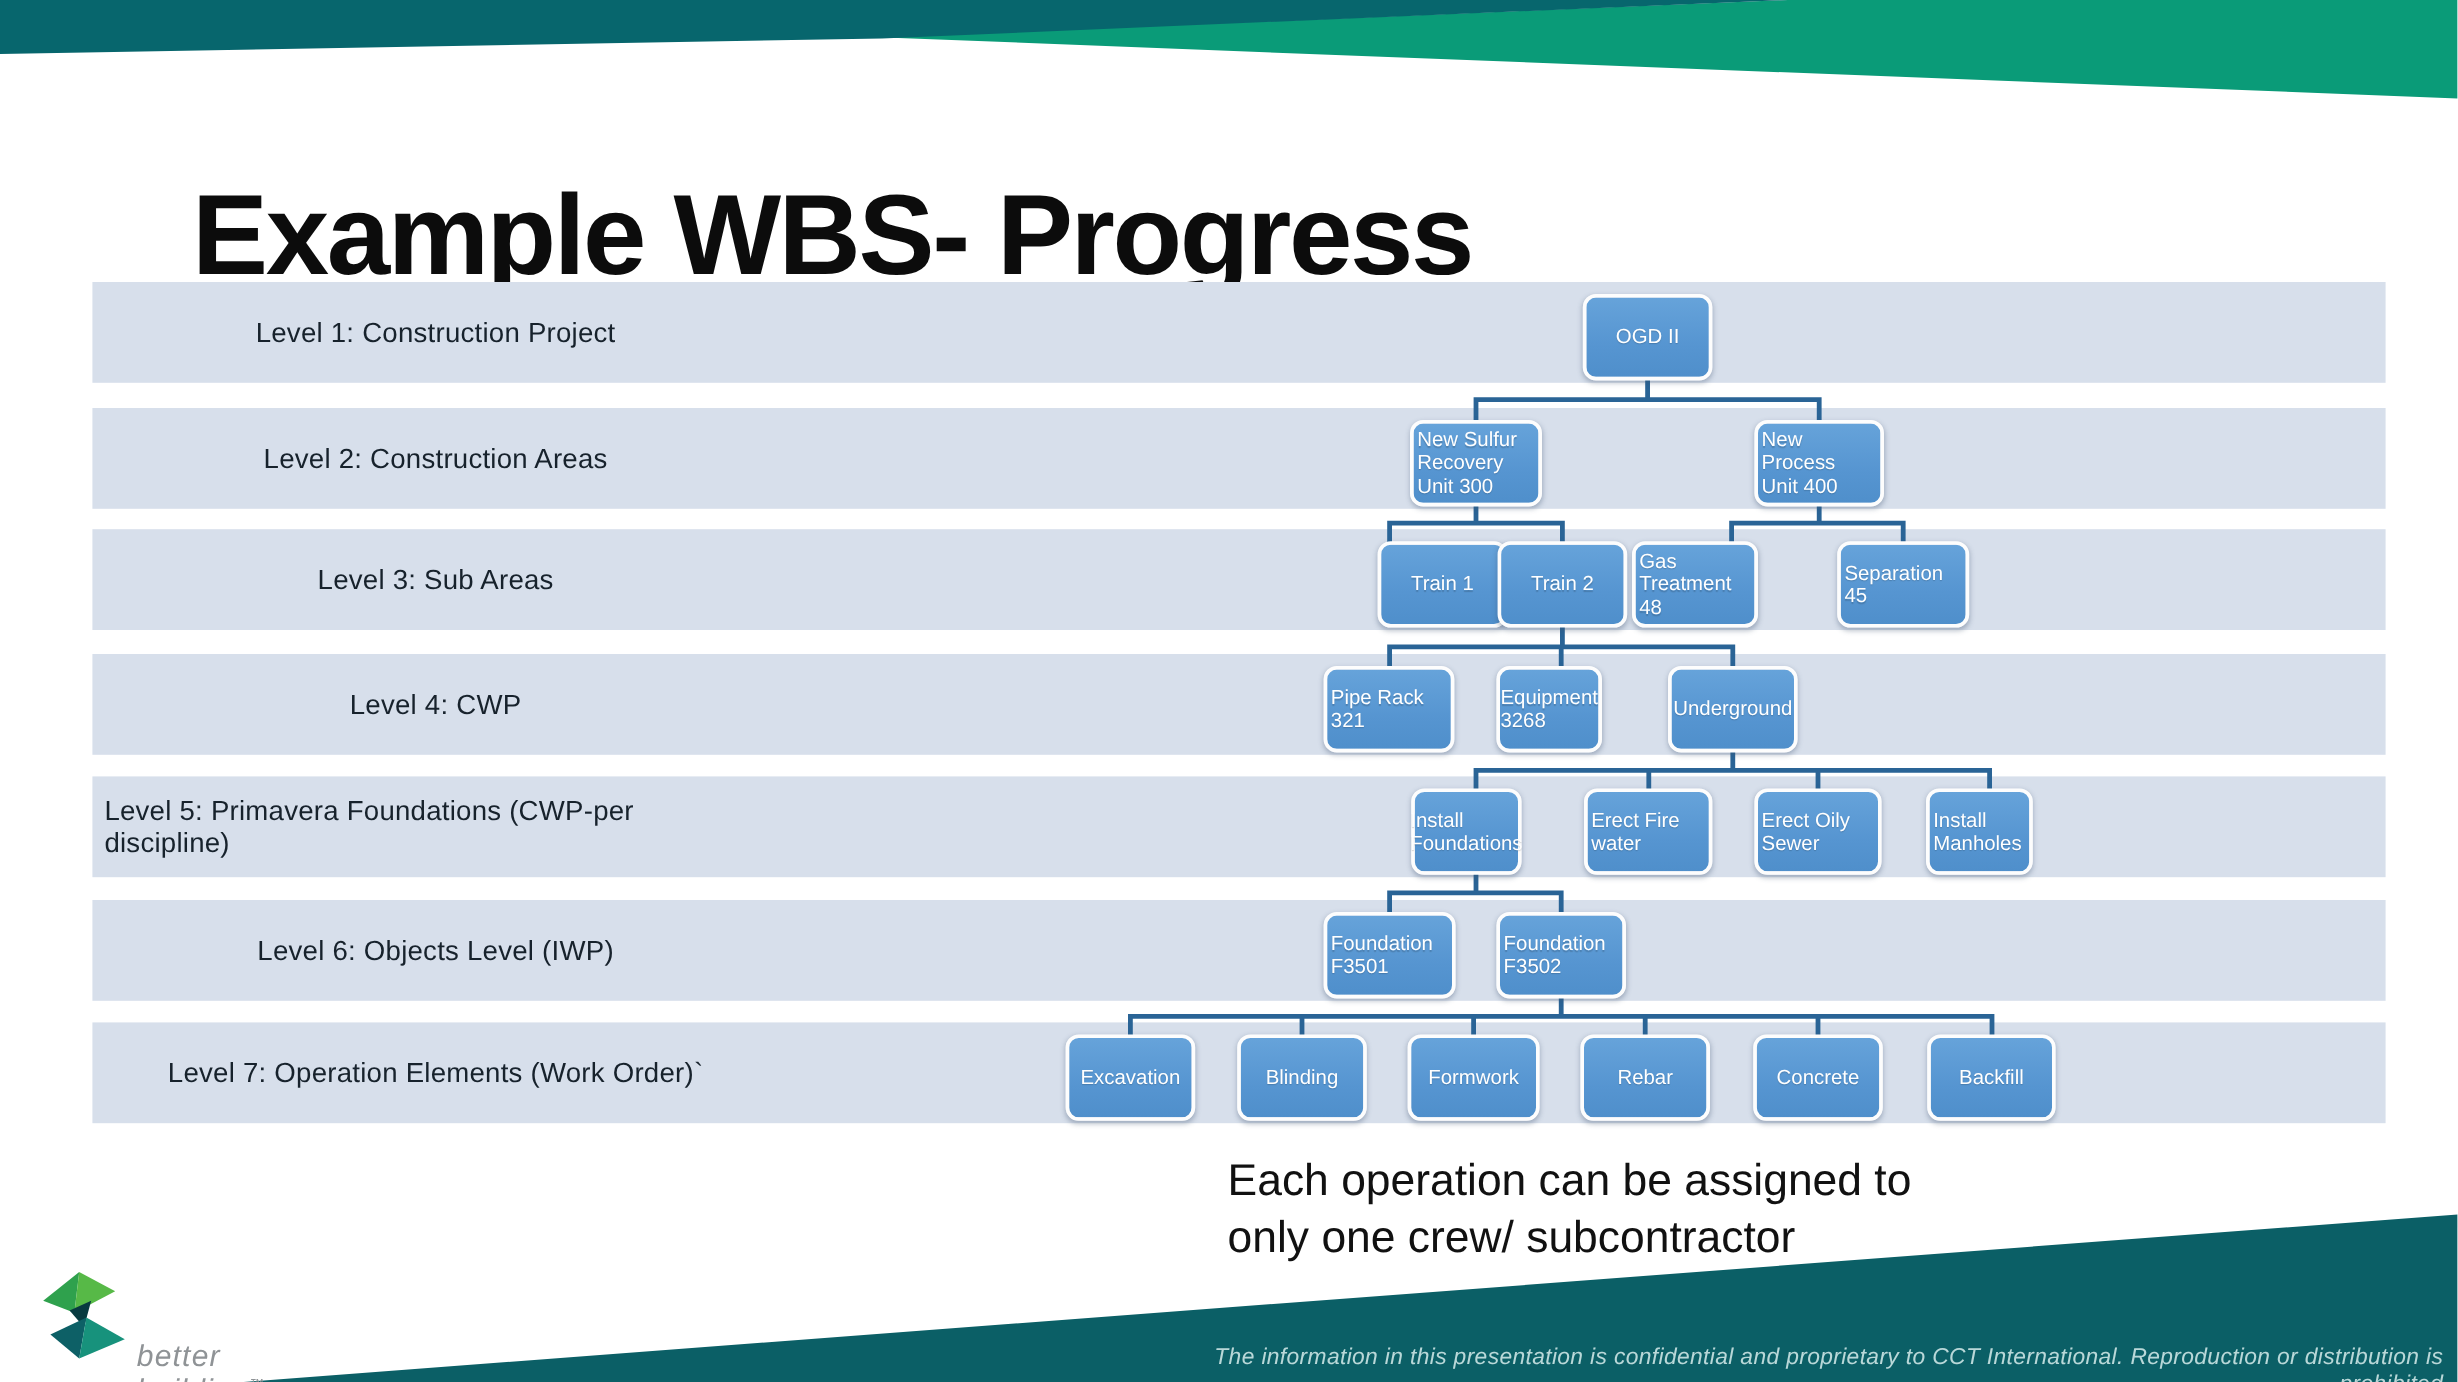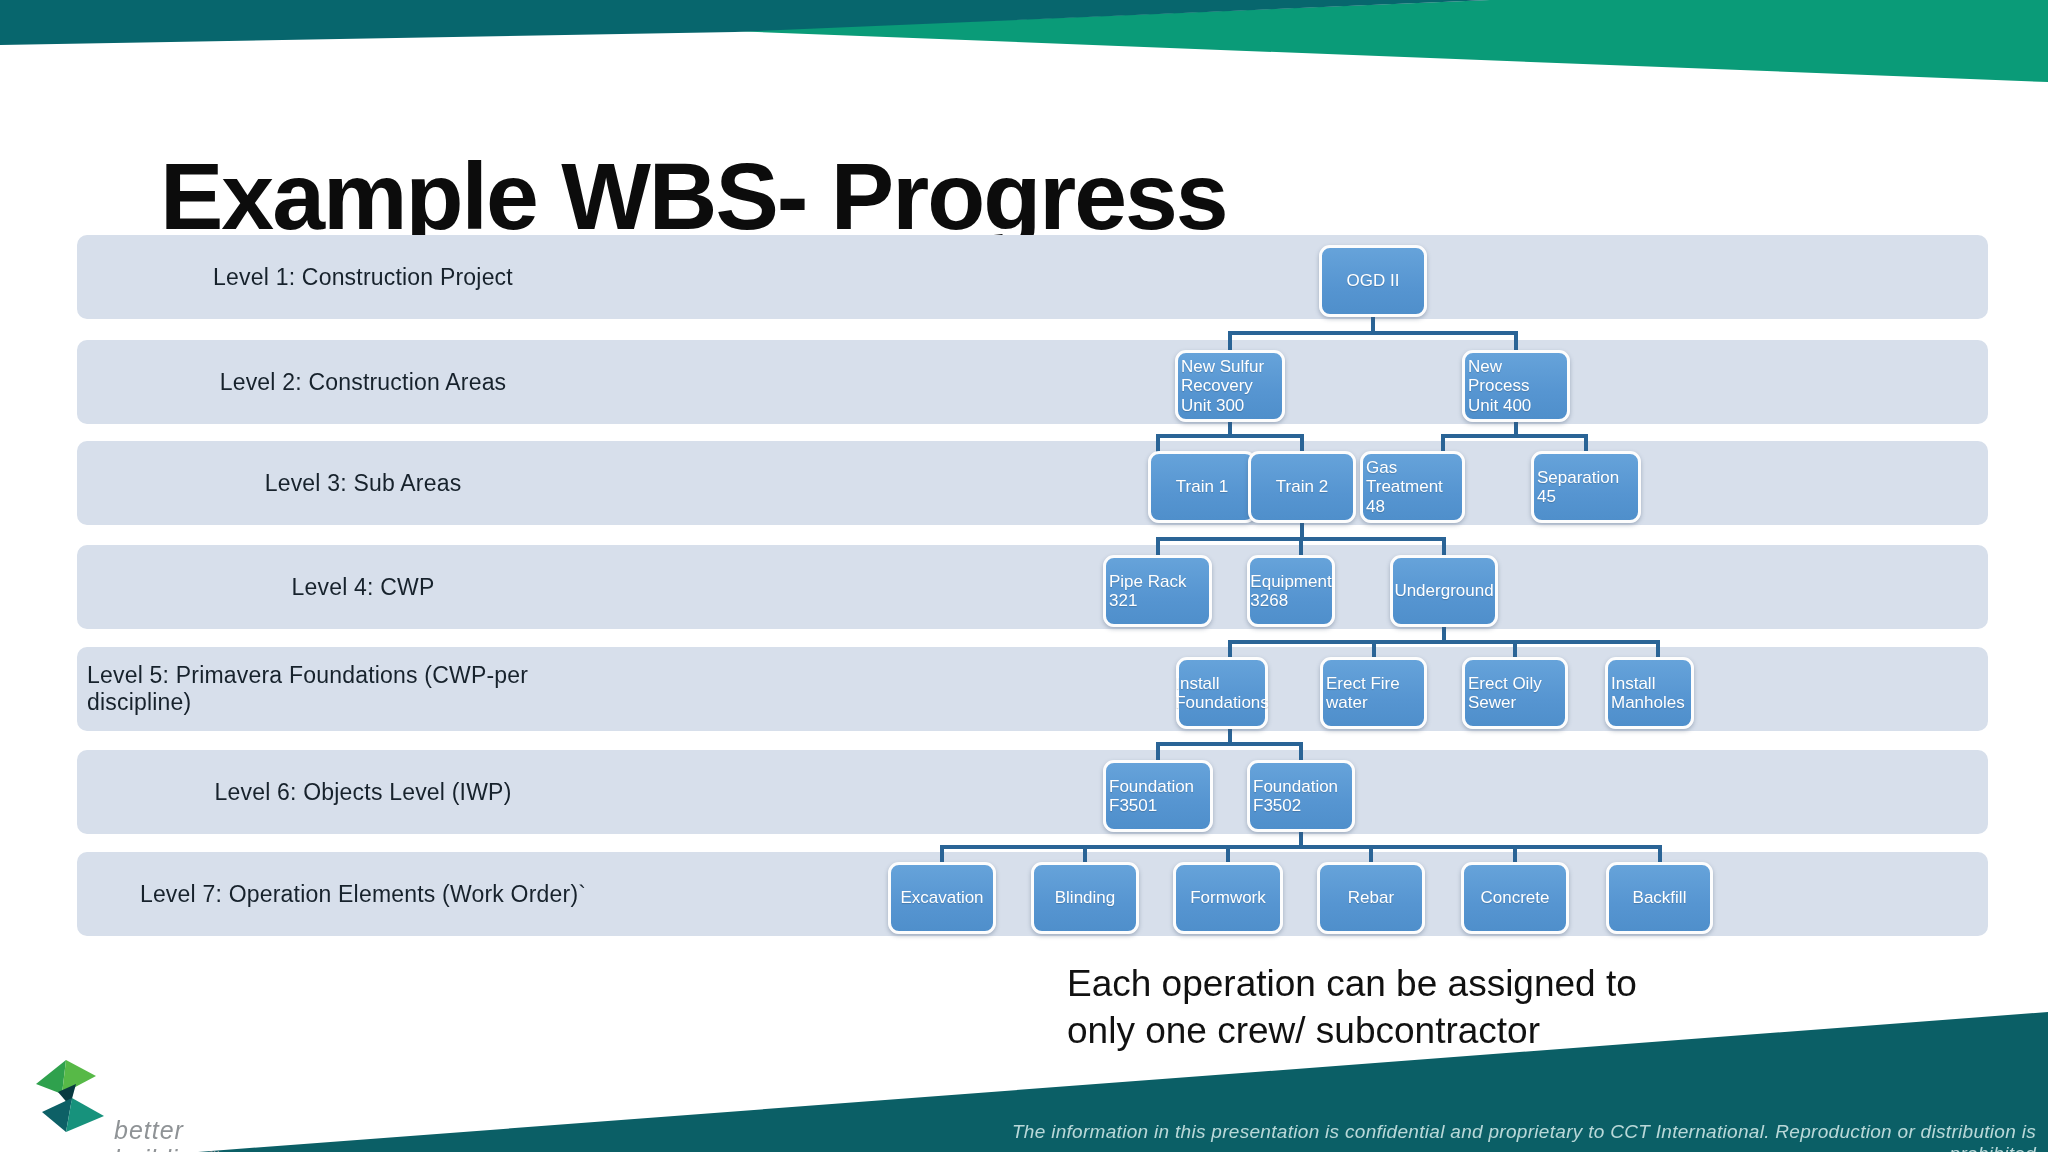--- a/index.html
+++ b/index.html
@@ -10,41 +10,41 @@
   .layer{position:absolute;left:0;top:0;width:2048px;height:1152px;}
   
   .slide-title{
     position:absolute;left:160px;top:78px;width:1400px;
     font-size:95px;font-weight:600;letter-spacing:-2px;color:#0c0c0c;
     font-family:Liberation Sans, sans-serif;
   }
   
   .band{
     position:absolute;left:77px;width:1911px;height:84px;
-    background:#d7dfeb;border-radius:10px;
+    background:#d7dfeb;border-radius:0;
   }
   .band-label{
     position:absolute;left:10px;top:0;width:552px;height:84px;
     display:flex;align-items:center;justify-content:center;
     font-size:23px;color:#17222c;letter-spacing:0.2px;
   }
   
   .node{
     position:absolute;height:72px;box-sizing:border-box;
     background:linear-gradient(180deg,#66a3da 0%,#5695d1 60%,#4f8fcb 100%);
     border:3px solid #fdfdfd;border-radius:11px;
     box-shadow:0 2px 4px rgba(60,80,110,0.35);
     display:flex;align-items:center;justify-content:center;text-align:left;
     color:#ffffff;font-size:17px;line-height:1.14;padding:2px 3px;
     text-shadow:0 1px 1px rgba(0,0,0,0.18);
   }
   
   .note{
     position:absolute;left:1023px;top:960px;width:620px;
-    font-size:37px;line-height:47px;color:#111111;white-space:pre-line;margin-left:44px;
+    font-size:37px;line-height:47px;color:#111111;white-space:pre-line;
   }
   
   .footer-note{
     position:absolute;right:12px;top:1121px;width:1100px;text-align:right;
     font-size:19px;font-style:italic;color:rgba(235,250,248,0.78);
     letter-spacing:0.3px;
   }
   
   .logo{position:absolute;left:30px;top:1046px;width:260px;height:100px;}
   .logo-mark{position:absolute;left:2px;top:8px;}

